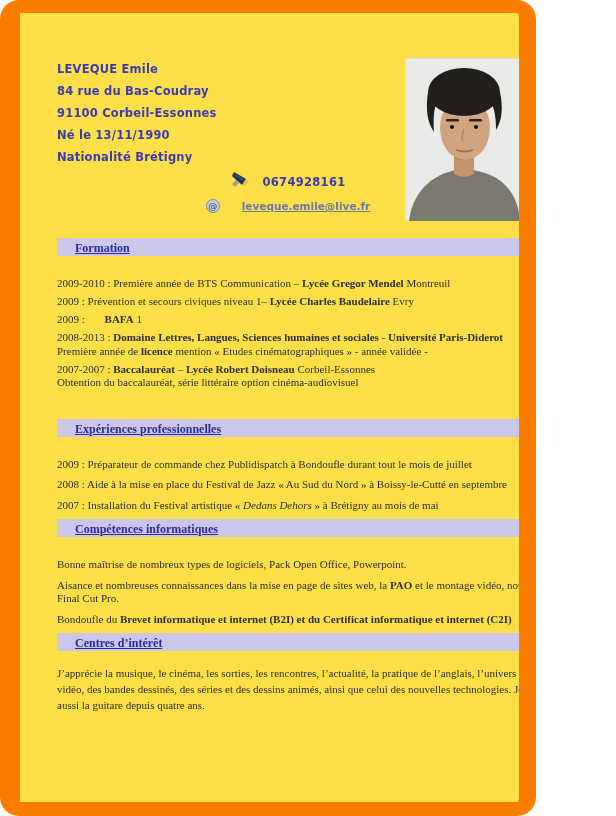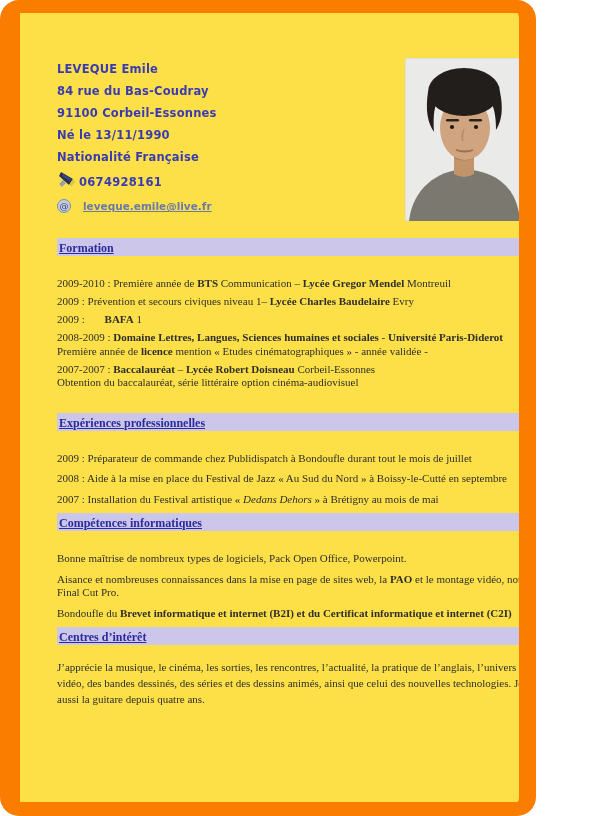--- a/index.html
+++ b/index.html
@@ -20,21 +20,21 @@
 
   
   .header { position: relative; height: 180px; }
   .identity { margin-top: 18px; }
   .identity p {
     margin: 0; line-height: 22px;
     font-family: "DejaVu Sans", "Liberation Sans", sans-serif;
     font-weight: bold; font-size: 11.5px;
     color: #3a3ab2; letter-spacing: 0.2px;
   }
-  .contact-row { display: flex; align-items: center; gap: 2px; margin-top: 4px; height: 20px; }
+  .contact-row { display: flex; align-items: center; gap: 12px; margin-top: 4px; height: 20px; justify-content: center; }
   .phone-number {
     font-family: "DejaVu Sans", "Liberation Sans", sans-serif;
     font-weight: bold; font-size: 11.5px; color: #3a3ab2; letter-spacing: 0.3px;
   }
   .email-icon {
     width: 14px; height: 14px; border-radius: 50%;
     background: #c3cede; border: 1px solid #7c8cb0;
     color: #3a4370; font-size: 9px; line-height: 12px; text-align: center;
     font-family: "DejaVu Sans", sans-serif; display: inline-block;
   }
@@ -46,35 +46,35 @@
   .photo-frame {
     position: absolute; top: 0; left: 348px;
     width: 118px; height: 163px;
   }
 
   
   .sec-bar {
     width: 470px; height: 18px;
     background: #cbc6ea;
     border-right: 2px solid #b9b2df;
-    padding-left: 2px;
+    padding-left: 18px;
   }
   .sec-title {
     font-size: 12px; font-weight: bold;
     text-decoration: underline;
     color: #2b2b9d; line-height: 18px;
   }
   .sec-items {
     width: 541px; margin-top: 21px;
     color: #2e2e2e; font-size: 11px;
   }
   .sec-items .item { margin-bottom: 4.5px; }
   .sec-items p { margin: 0; line-height: 13.5px; }
 
-  #experiences { margin-top: 23px; font-family: Liberation Serif, serif; }
+  #experiences { margin-top: 29px; font-family: Liberation Serif, serif; }
   #competences { margin-top: 6px; }
   #langue      { margin-top: 6px; }
   #interets    { margin-top: 6px; }
 
   #experiences .sec-items .item,
   #competences .sec-items .item,
   #langue .sec-items .item { margin-bottom: 7px; }
 
   #langue .sec-items   { margin-top: 16px; }
   #interets .sec-items { width: 528px; margin-top: 14px; }
@@ -85,21 +85,21 @@
 
 <div class="page">
   <div class="content">
 
     <div class="header">
       <div class="identity">
         <p>LEVEQUE Emile</p>
         <p>84 rue du Bas-Coudray</p>
         <p>91100  Corbeil-Essonnes</p>
         <p>Né le 13/11/1990</p>
-        <p>Nationalité Française</p>
+        <p>Nationalité Brétigny</p>
       </div>
 
       <div class="contact-row">
         <span>
           <svg width="20" height="18" viewBox="0 0 20 18">
             <polygon points="2,13 6,9 9,12 5,16" fill="#9aa0a8"></polygon>
             <polygon points="4,1 16,8 12,14 2,5" fill="#273057"></polygon>
             <polygon points="12,14 16,8 18.5,11 14.5,15.5" fill="#d8c93e"></polygon>
             <polygon points="6,3 14,8 13,10 5,5" fill="#3d4a7e"></polygon>
           </svg>
@@ -132,30 +132,30 @@
         </svg>
       </div>
     </div>
 
     <section id="formation">
       <div class="sec-bar">
         <span class="sec-title">Formation</span>
       </div>
       <div class="sec-items">
         <div class="item">
-          <p><span>2009-2010 : Première année de </span><span style="font-weight: bold;">BTS</span><span> Communication – </span><span style="font-weight: bold;">Lycée Gregor Mendel</span><span> Montreuil</span></p>
+          <p><span>2009-2010 : Première année de </span><span style="font-weight: normal;">BTS</span><span> Communication – </span><span style="font-weight: bold;">Lycée Gregor Mendel</span><span> Montreuil</span></p>
         </div>
         <div class="item">
           <p><span>2009 : </span><span style="font-weight: normal;">Prévention et secours civiques</span><span> niveau 1– </span><span style="font-weight: bold;">Lycée Charles Baudelaire</span><span>  Evry</span></p>
         </div>
         <div class="item">
           <p><span>2009 : </span><span style="font-weight: bold; padding-left: 17px;">BAFA</span><span> 1</span></p>
         </div>
         <div class="item">
-          <p><span>2008-2009 : </span><span style="font-weight: bold; font-family: Liberation Serif, serif;">Domaine Lettres, Langues, Sciences humaines et sociales</span><span>  - </span><span style="font-weight: bold;">Université Paris-Diderot</span></p>
+          <p><span>2008-2013 : </span><span style="font-weight: bold; font-family: Liberation Serif, serif;">Domaine Lettres, Langues, Sciences humaines et sociales</span><span>  - </span><span style="font-weight: bold;">Université Paris-Diderot</span></p>
           <p><span> Première année de </span><span style="font-weight: bold; text-align: center;">licence</span><span> mention «  Etudes cinématographiques » - année validée -</span></p>
         </div>
         <div class="item">
           <p><span>2007-2007 : </span><span style="font-weight: bold;">Baccalauréat</span><span> – </span><span style="font-weight: bold;">Lycée Robert Doisneau</span><span>  Corbeil-Essonnes</span></p>
           <p><span> Obtention du baccalauréat, série littéraire option cinéma-audiovisuel</span></p>
         </div>
       </div>
     </section>
 
     <section id="experiences">

